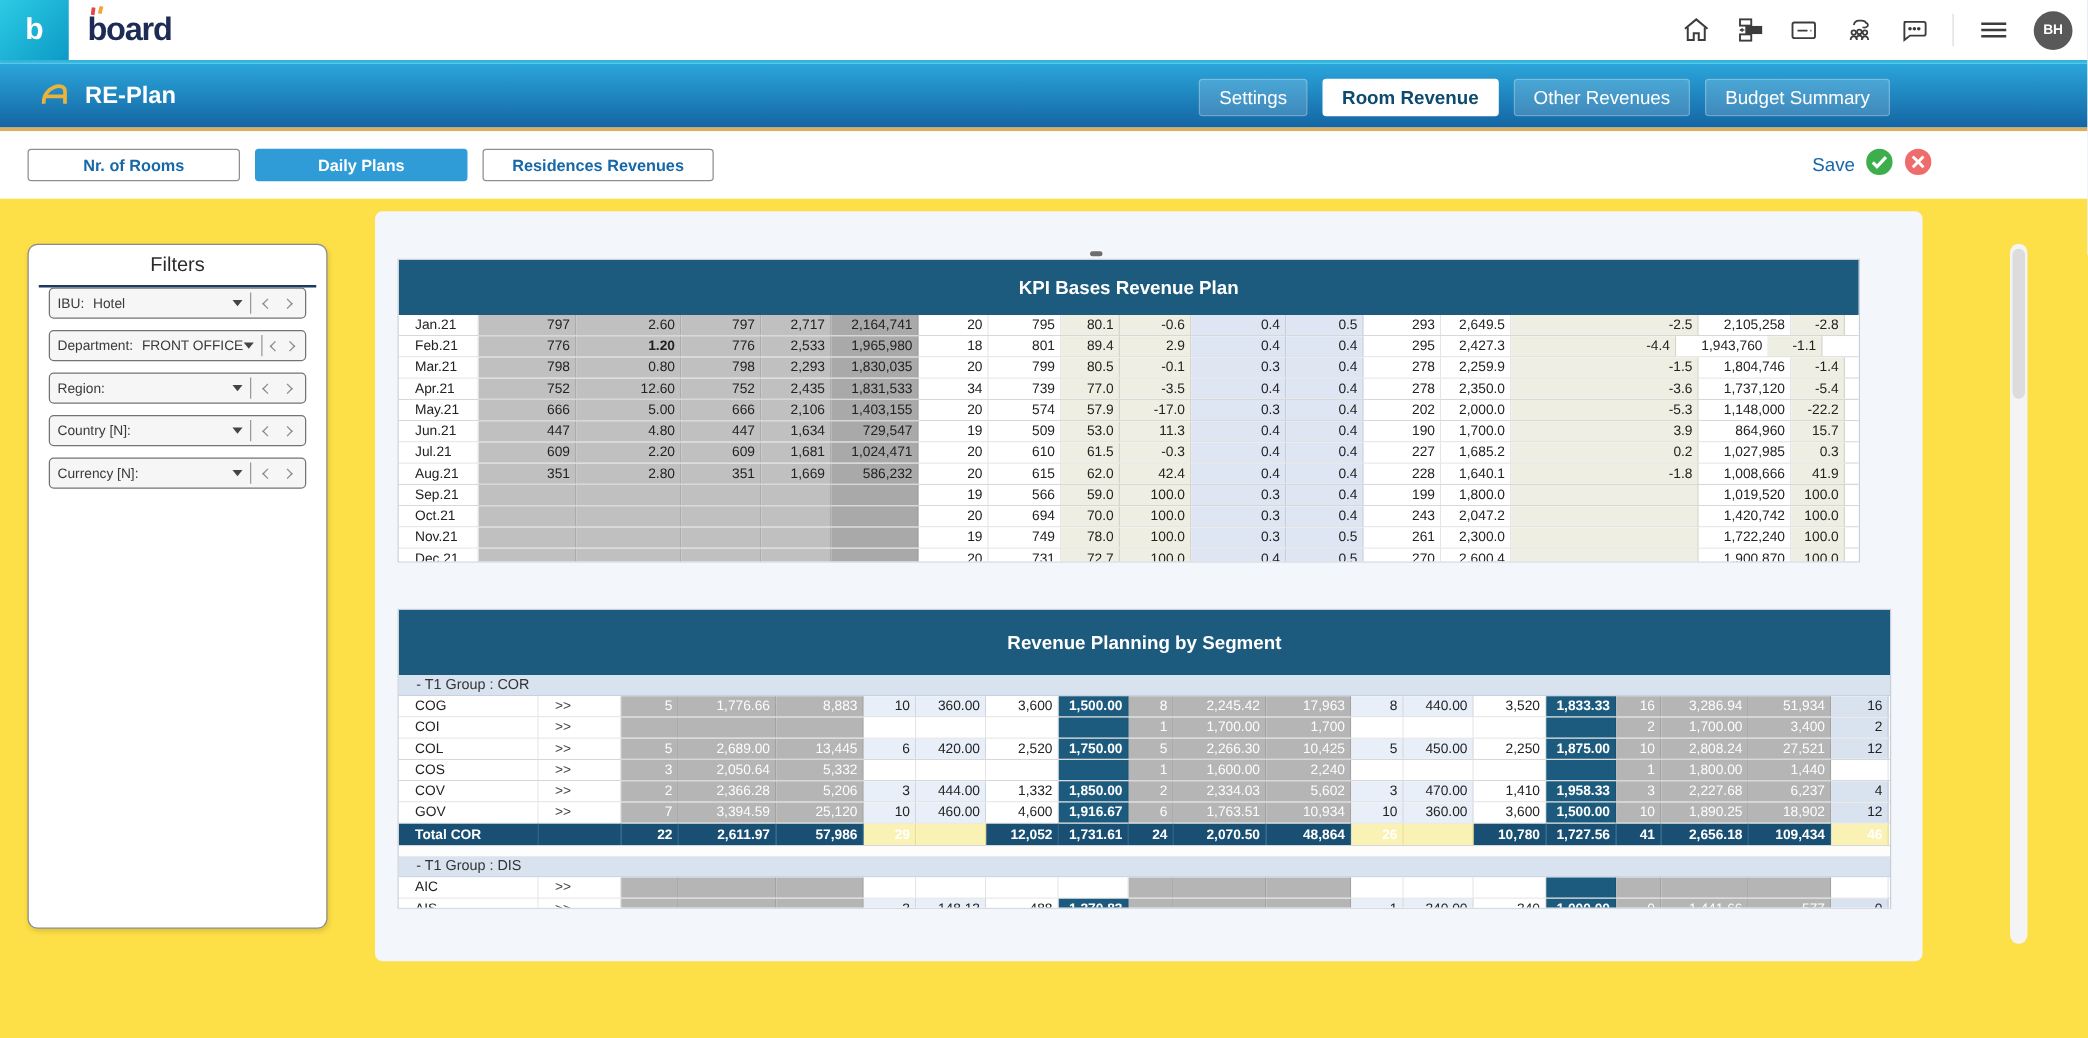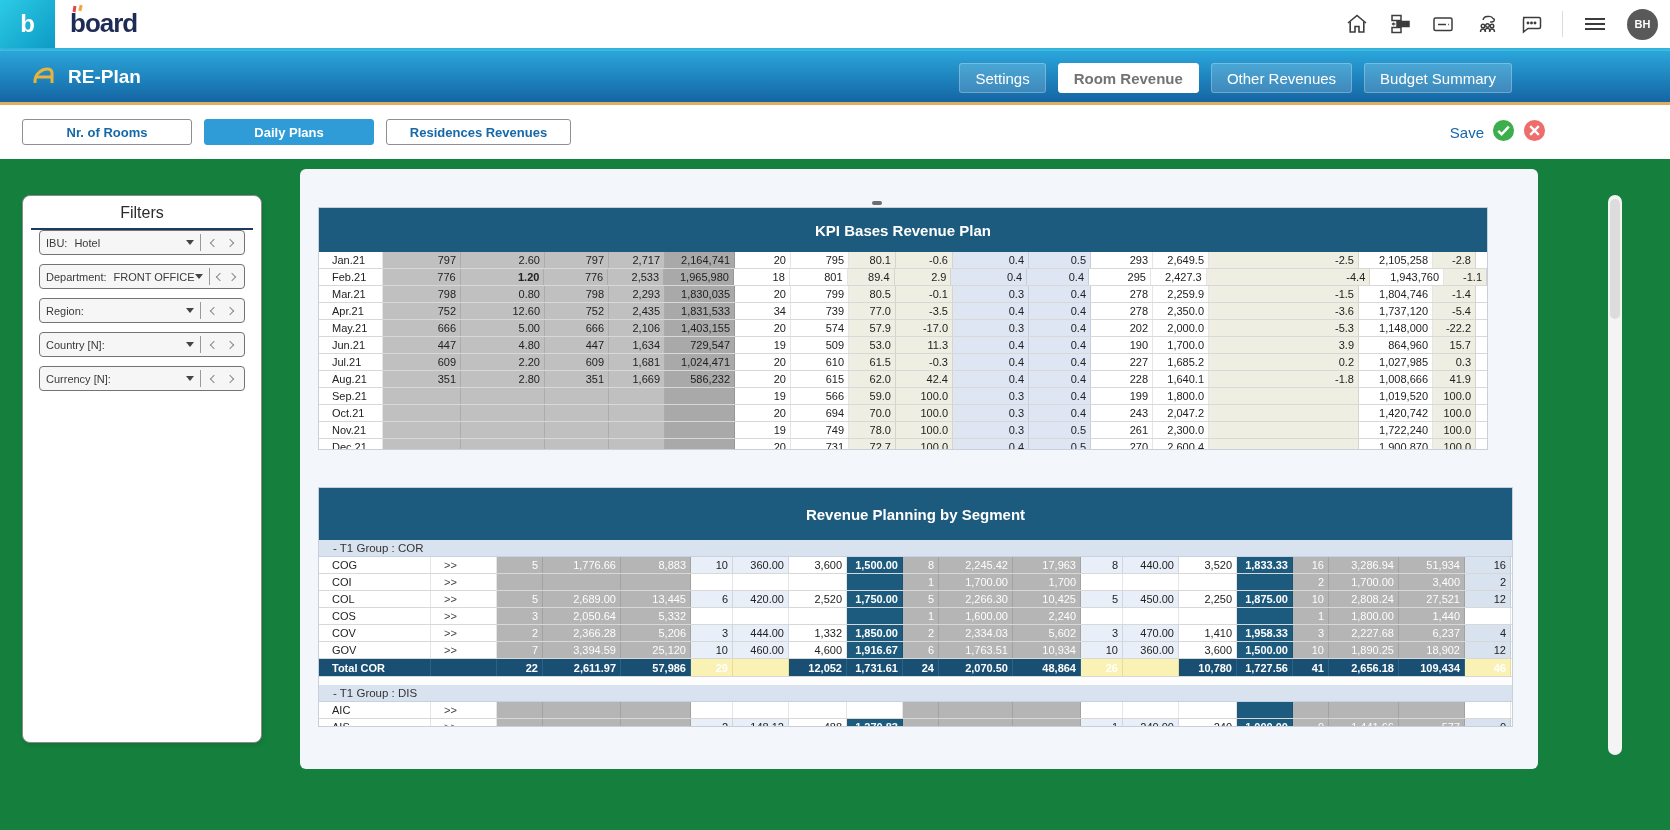--- a/index.html
+++ b/index.html
@@ -21,33 +21,33 @@
   .avatar { width:31px; height:31px; border-radius:50%; background:#595959; color:#fff; font-size:11px; font-weight:bold;
     display:flex; align-items:center; justify-content:center; }
 
   
   .appbar { height:57px; background:linear-gradient(#2ba6db,#1465a3); border-top:3px solid #3ac2ea; border-bottom:3px solid #dcae62;
     display:flex; align-items:center; position:relative; }
   .replan { display:flex; align-items:center; gap:10px; margin-left:30px; color:#fff; font-size:19px; font-weight:bold; }
   .appbar-tabs { position:absolute; right:158px; top:0; height:54px; display:flex; align-items:center; gap:12px; }
   .nav-btn { height:30px; padding:0 15px; display:flex; align-items:center; border-radius:3px; cursor:pointer;
     background:rgba(255,255,255,.17); border:1px solid rgba(255,255,255,.25); color:#fff; font-size:15px; }
-  .nav-btn.active { background:#fff; color:#737373; font-weight:bold; border-color:#fff; }
+  .nav-btn.active { background:#fff; color:#0c4a6e; font-weight:bold; border-color:#fff; }
 
   
   .toolbar { height:54px; background:#fff; position:relative; display:flex; align-items:center; }
   .sub-tabs { display:flex; gap:12px; margin-left:22px; }
   .sub-btn { width:170px; height:26px; display:flex; align-items:center; justify-content:center; border:1px solid #8f8f8f;
     border-radius:3px; background:#fff; color:#1668a8; font-size:13px; font-weight:bold; cursor:pointer; }
   .sub-btn.active { background:#2f9cd8; border-color:#2f9cd8; color:#fff; }
   .save-zone { position:absolute; right:124px; display:flex; align-items:center; gap:8px; }
   .save-lbl { color:#1666ab; font-size:15px; }
 
   
-  .content { position:relative; height:671px; background:#15803d; }
+  .content { position:relative; height:671px; background:#fde047; }
   .screen-panel { position:absolute; left:300px; top:10px; width:1238px; height:600px; background:#f3f6fa; border-radius:6px; }
 
   
   .filters { position:absolute; left:22px; top:36px; width:240px; height:548px; background:#fff; border:1px solid #8a8a8a;
     border-radius:8px; box-shadow:1px 2px 4px rgba(0,0,0,.12); }
   .filters-title { text-align:center; font-size:16px; color:#2b2b2b; padding:8px 0 6px; }
   .filters-rule { height:0; border-bottom:2px solid #1b3a5e; margin:0 8px; }
   .filter-row { margin:0 16px 9px; height:25px; border:1px solid #737373; border-radius:4px; background:#f6f6f6;
     display:flex; align-items:center; padding:0 6px; cursor:pointer; }
   .filter-row:first-of-type { margin-top:20px; }
@@ -312,21 +312,21 @@
           <div class="cell k-g1" style="width: 56px;">2,533</div>
           <div class="cell k-g2" style="width: 70px;">1,965,980</div>
           <div class="cell k-w" style="width: 56px;">18</div>
           <div class="cell k-w" style="width: 58px;">801</div>
           <div class="cell k-b" style="width: 47px;">89.4</div>
           <div class="cell k-b" style="width: 57px;">2.9</div>
           <div class="cell k-l" style="width: 76px;">0.4</div>
           <div class="cell k-l" style="width: 62px;">0.4</div>
           <div class="cell k-w" style="width: 62px;">295</div>
           <div class="cell k-w" style="width: 56px;">2,427.3</div>
-          <div class="cell k-b" style="width: 164px;">-4.4</div>
+          <div class="cell k-b" style="width: 132px;">-4.4</div>
           <div class="cell k-w" style="width: 74px;">1,943,760</div>
           <div class="cell k-b" style="width: 43px;">-1.1</div>
         </div>
         <div class="trow">
           <div class="cell k-m al" style="width: 64px;">Mar.21</div>
           <div class="cell k-g1" style="width: 78px;">798</div>
           <div class="cell k-g1" style="width: 84px;">0.80</div>
           <div class="cell k-g1" style="width: 64px;">798</div>
           <div class="cell k-g1" style="width: 56px;">2,293</div>
           <div class="cell k-g2" style="width: 70px;">1,830,035</div>

